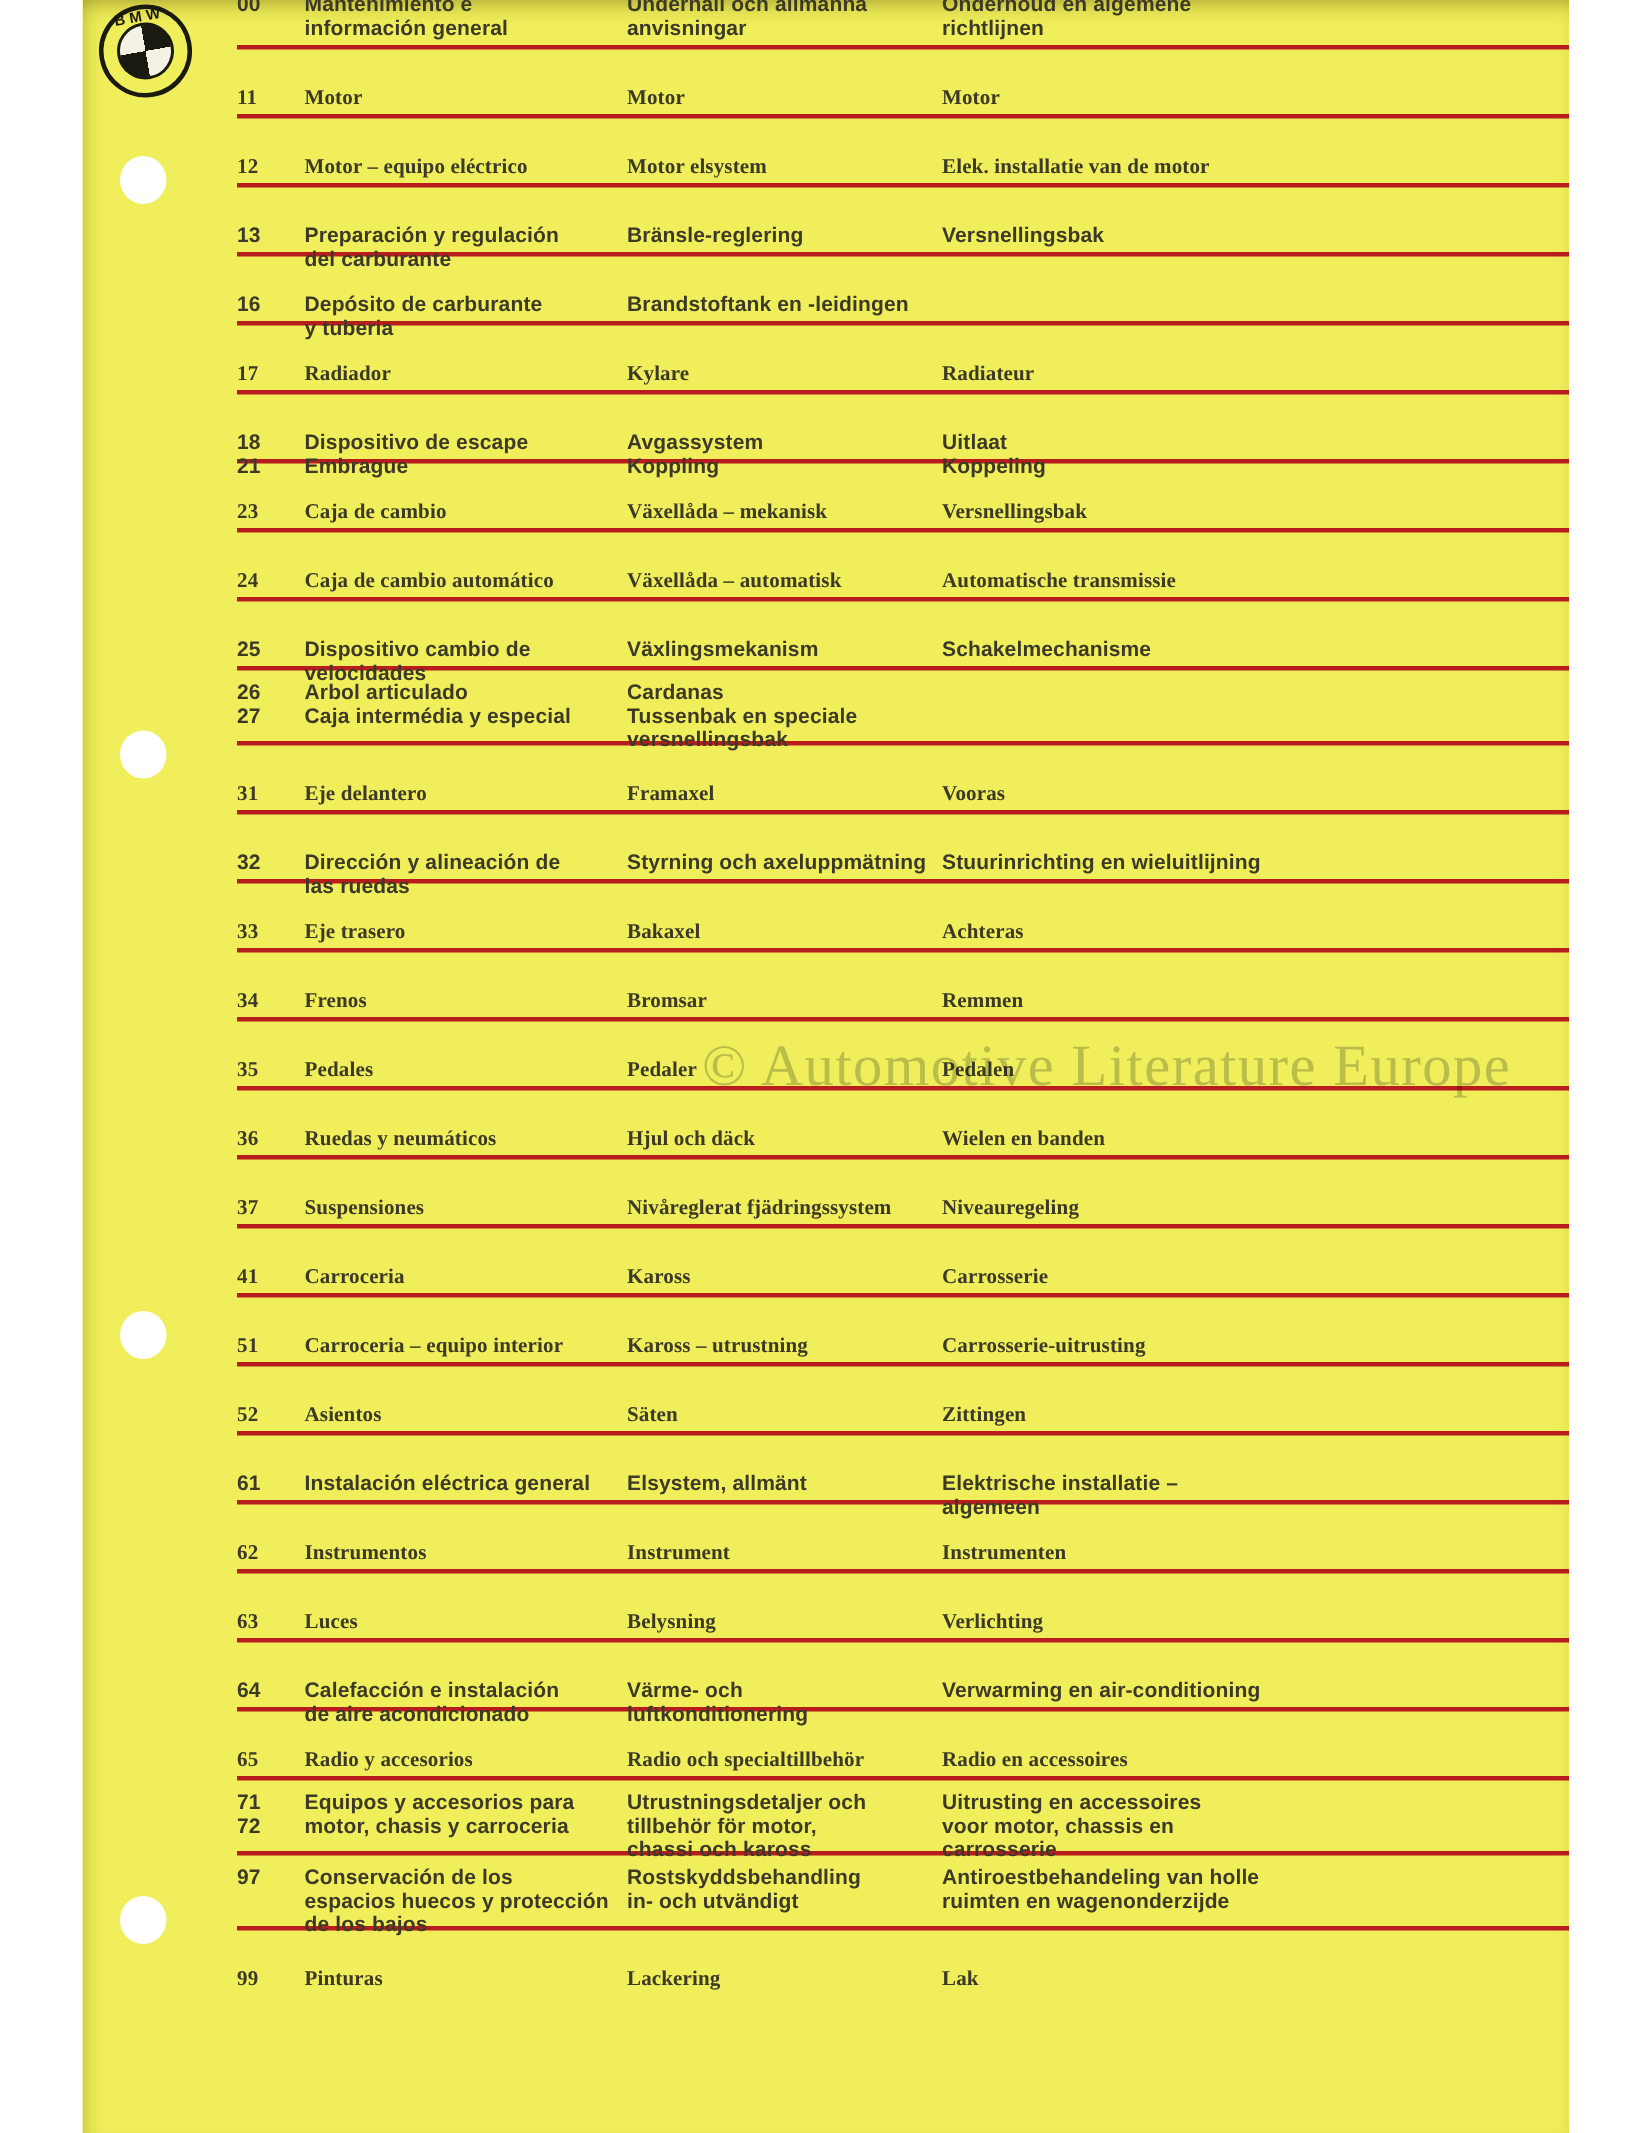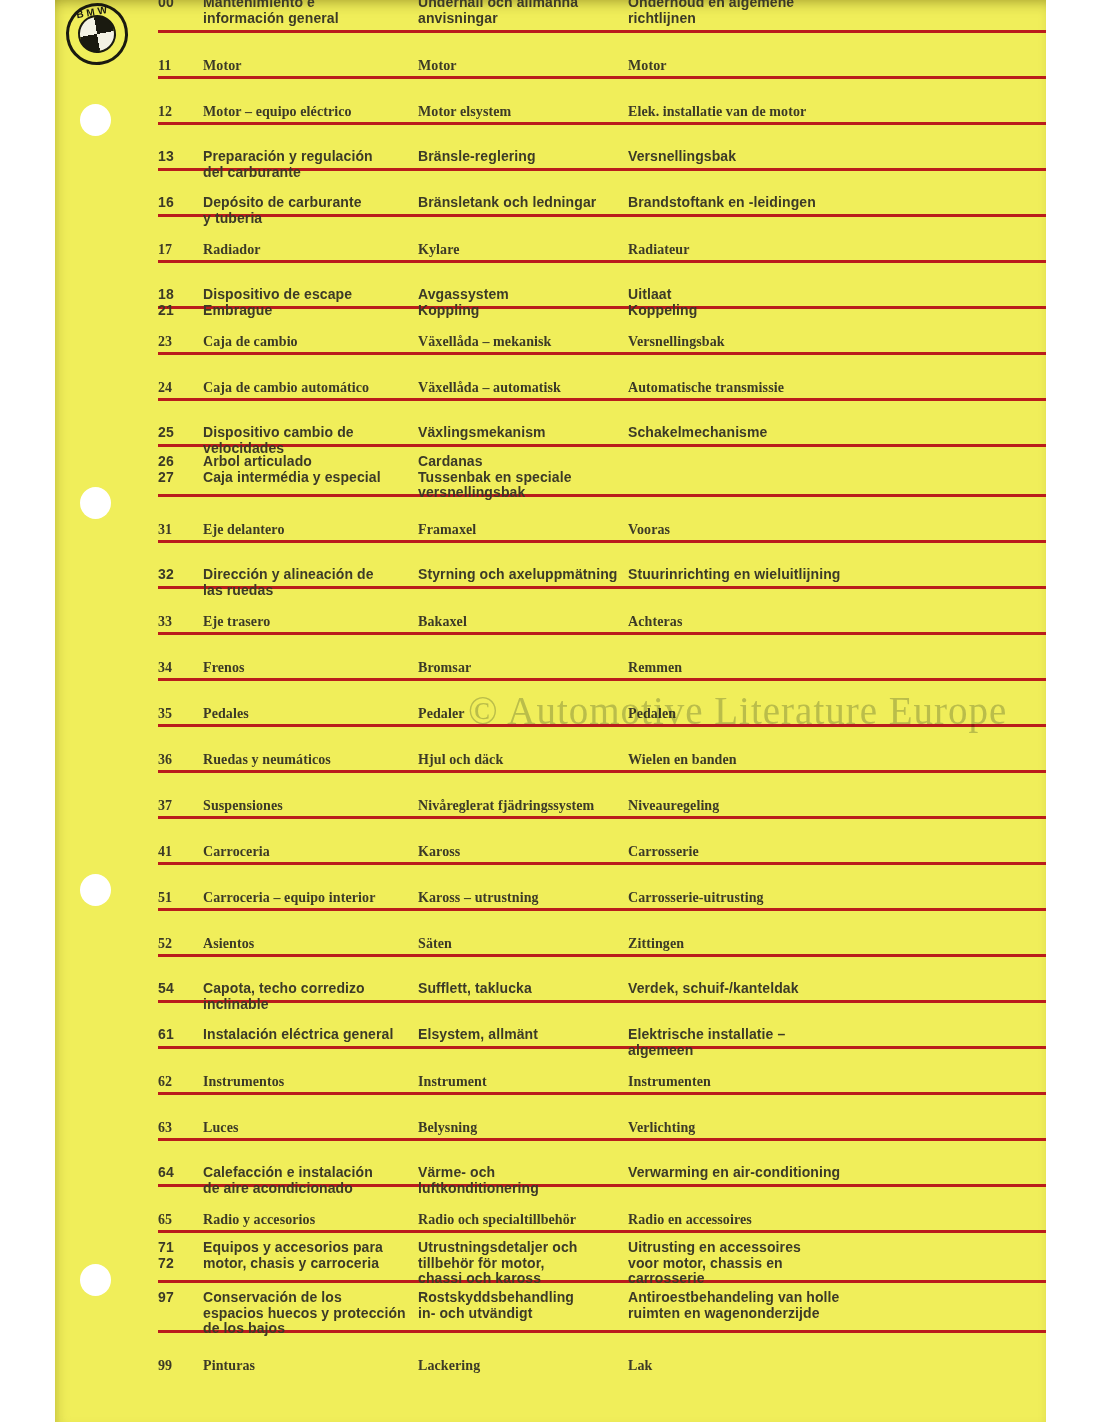--- a/index.html
+++ b/index.html
@@ -123,21 +123,20 @@
     <div class="cell c-num">13</div>
     <div class="cell c-es">Preparación y regulación
 del carburante</div>
     <div class="cell c-sv">Bränsle-reglering</div>
     <div class="cell c-nl">Versnellingsbak</div>
   </div>
       <div class="row lines2">
     <div class="cell c-num">16</div>
     <div class="cell c-es">Depósito de carburante
 y tuberia</div>
-    <div class="cell c-sv">Bränsletank och ledningar</div>
     <div class="cell c-nl">Brandstoftank en -leidingen</div>
   </div>
       <div class="row lines1">
     <div class="cell c-num">17</div>
     <div class="cell c-es">Radiador</div>
     <div class="cell c-sv">Kylare</div>
     <div class="cell c-nl">Radiateur</div>
   </div>
       <div class="row lines2">
     <div class="cell c-num">18
@@ -230,27 +229,20 @@
     <div class="cell c-num">51</div>
     <div class="cell c-es">Carroceria – equipo interior</div>
     <div class="cell c-sv">Kaross – utrustning</div>
     <div class="cell c-nl">Carrosserie-uitrusting</div>
   </div>
       <div class="row lines1">
     <div class="cell c-num">52</div>
     <div class="cell c-es">Asientos</div>
     <div class="cell c-sv">Säten</div>
     <div class="cell c-nl">Zittingen</div>
-  </div>
-      <div class="row lines2">
-    <div class="cell c-num">54</div>
-    <div class="cell c-es">Capota, techo corredizo
-inclinable</div>
-    <div class="cell c-sv">Sufflett, taklucka</div>
-    <div class="cell c-nl">Verdek, schuif-/kanteldak</div>
   </div>
       <div class="row lines2">
     <div class="cell c-num">61</div>
     <div class="cell c-es">Instalación eléctrica general</div>
     <div class="cell c-sv">Elsystem, allmänt</div>
     <div class="cell c-nl">Elektrische installatie –
 algemeen</div>
   </div>
       <div class="row lines1">
     <div class="cell c-num">62</div>

